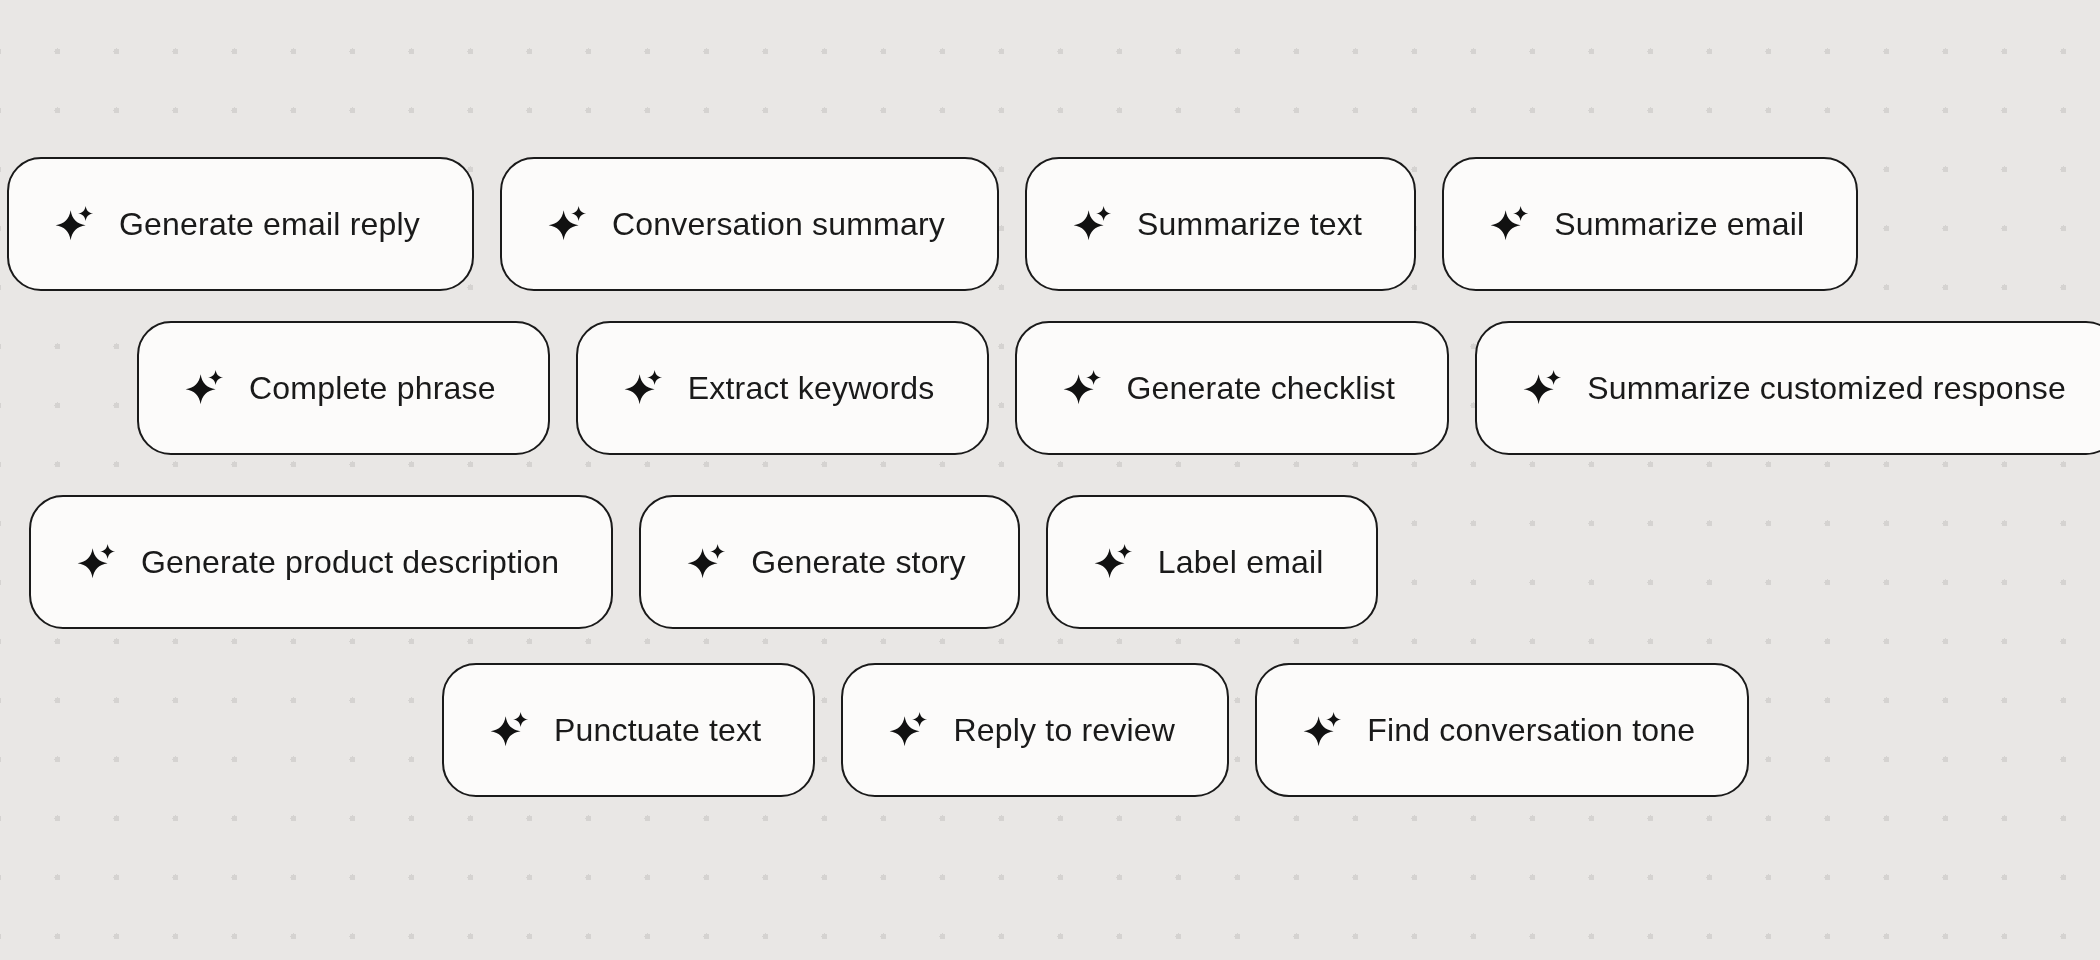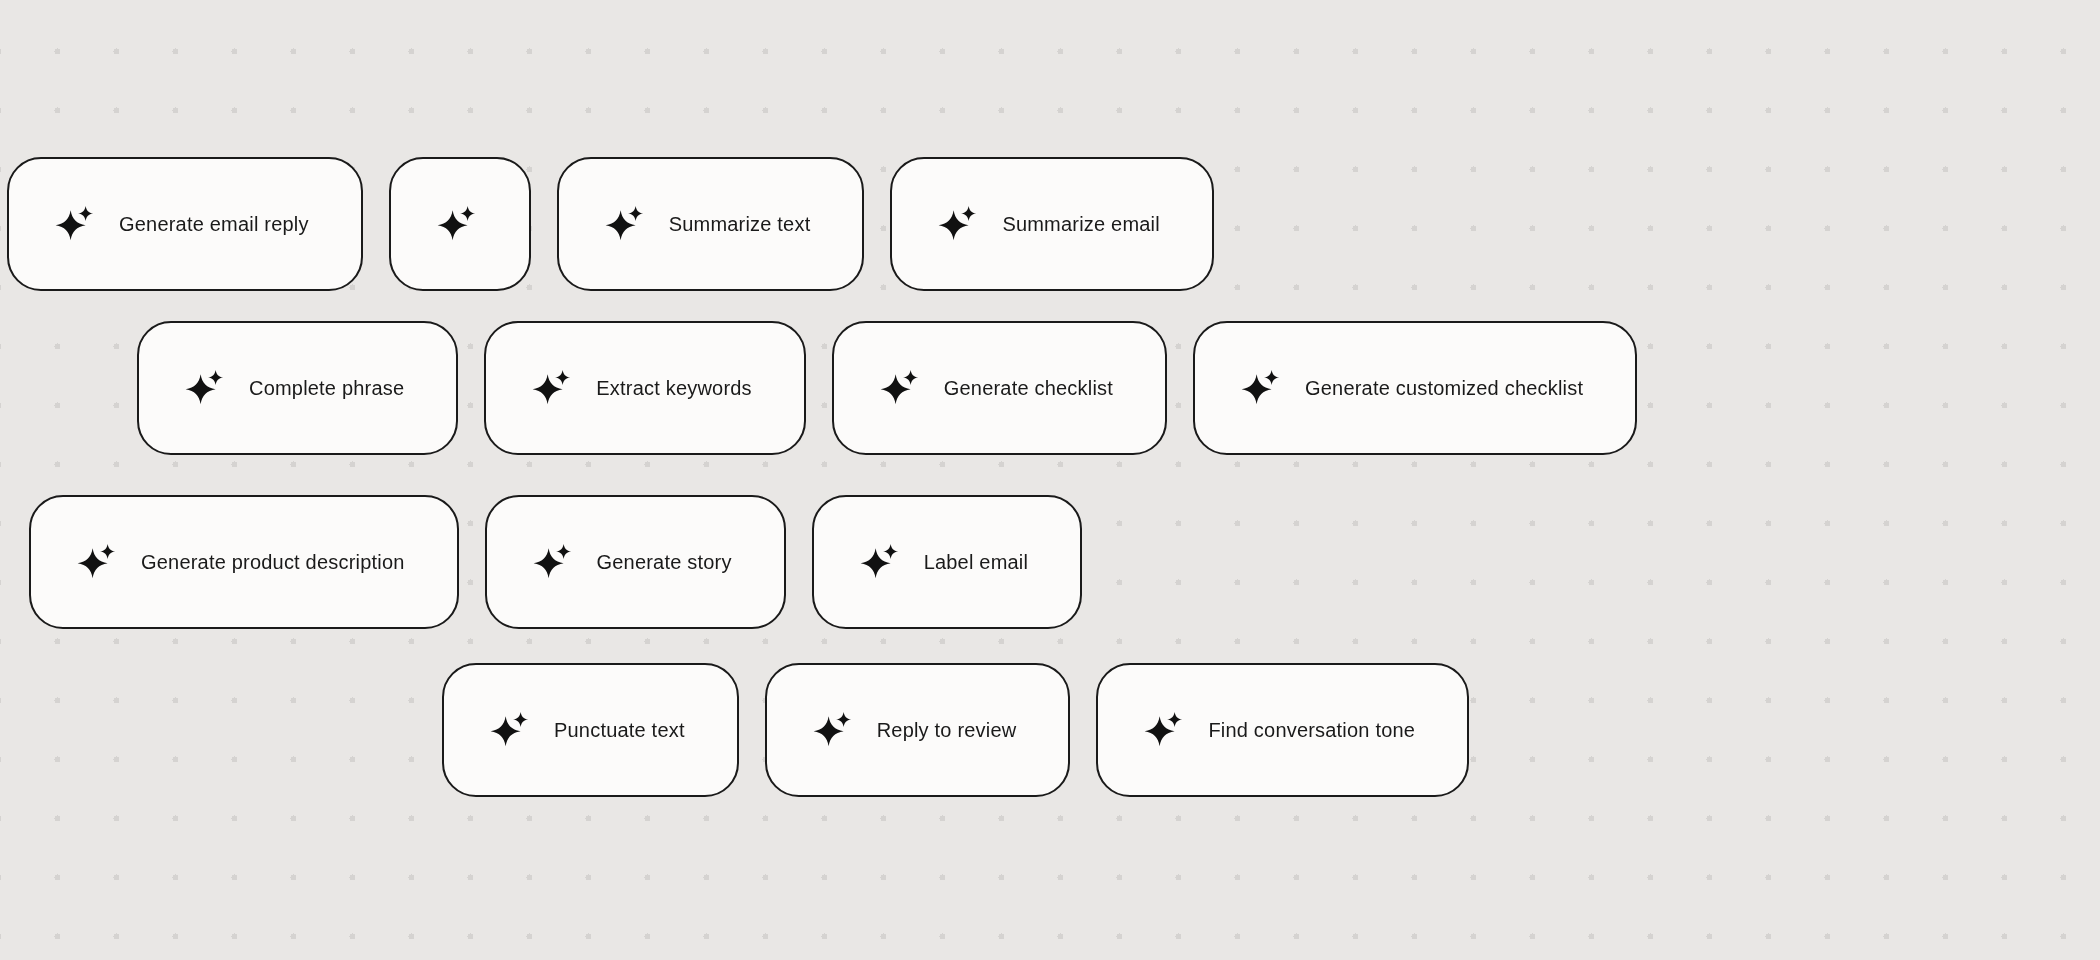--- a/index.html
+++ b/index.html
@@ -50,21 +50,21 @@
   .card .icon {
     width: 40px;
     height: 40px;
     display: inline-flex;
     align-items: center;
     justify-content: center;
     flex: 0 0 auto;
   }
   .card .icon svg { display: block; }
   .card .label {
-    font-size: 20px;
+    font-size: 32px;
     color: var(--text);
     letter-spacing: 0.2px;
   }
 </style>
 </head>
 <body>
 
 <div id="canvas">
     <div class="card-row" id="row-0">
       <div class="card">
@@ -76,20 +76,21 @@
         </span>
         <span class="label">Generate email reply</span>
       </div>
       <div class="card">
         <span class="icon">
           <svg viewBox="0 0 32 32" width="40" height="40" aria-hidden="true">
             <path fill="#111" d="M12.5 5 C13.7 12.2, 17.3 15.8, 24.5 17 C17.3 18.2, 13.7 21.8, 12.5 29 C11.3 21.8, 7.7 18.2, 0.5 17 C7.7 15.8, 11.3 12.2, 12.5 5 Z"></path>
             <path fill="#111" d="M24.5 1.5 C25.1 5.1, 26.9 6.9, 30.5 7.5 C26.9 8.1, 25.1 9.9, 24.5 13.5 C23.9 9.9, 22.1 8.1, 18.5 7.5 C22.1 6.9, 23.9 5.1, 24.5 1.5 Z"></path>
           </svg>
         </span>
+        <span class="label">Conversation summary</span>
       </div>
       <div class="card">
         <span class="icon">
           <svg viewBox="0 0 32 32" width="40" height="40" aria-hidden="true">
             <path fill="#111" d="M12.5 5 C13.7 12.2, 17.3 15.8, 24.5 17 C17.3 18.2, 13.7 21.8, 12.5 29 C11.3 21.8, 7.7 18.2, 0.5 17 C7.7 15.8, 11.3 12.2, 12.5 5 Z"></path>
             <path fill="#111" d="M24.5 1.5 C25.1 5.1, 26.9 6.9, 30.5 7.5 C26.9 8.1, 25.1 9.9, 24.5 13.5 C23.9 9.9, 22.1 8.1, 18.5 7.5 C22.1 6.9, 23.9 5.1, 24.5 1.5 Z"></path>
           </svg>
         </span>
         <span class="label">Summarize text</span>
       </div>
@@ -131,21 +132,21 @@
         </span>
         <span class="label">Generate checklist</span>
       </div>
       <div class="card">
         <span class="icon">
           <svg viewBox="0 0 32 32" width="40" height="40" aria-hidden="true">
             <path fill="#111" d="M12.5 5 C13.7 12.2, 17.3 15.8, 24.5 17 C17.3 18.2, 13.7 21.8, 12.5 29 C11.3 21.8, 7.7 18.2, 0.5 17 C7.7 15.8, 11.3 12.2, 12.5 5 Z"></path>
             <path fill="#111" d="M24.5 1.5 C25.1 5.1, 26.9 6.9, 30.5 7.5 C26.9 8.1, 25.1 9.9, 24.5 13.5 C23.9 9.9, 22.1 8.1, 18.5 7.5 C22.1 6.9, 23.9 5.1, 24.5 1.5 Z"></path>
           </svg>
         </span>
-        <span class="label">Generate customized checklist</span>
+        <span class="label">Summarize customized response</span>
       </div>
     </div>
     <div class="card-row" id="row-2">
       <div class="card">
         <span class="icon">
           <svg viewBox="0 0 32 32" width="40" height="40" aria-hidden="true">
             <path fill="#111" d="M12.5 5 C13.7 12.2, 17.3 15.8, 24.5 17 C17.3 18.2, 13.7 21.8, 12.5 29 C11.3 21.8, 7.7 18.2, 0.5 17 C7.7 15.8, 11.3 12.2, 12.5 5 Z"></path>
             <path fill="#111" d="M24.5 1.5 C25.1 5.1, 26.9 6.9, 30.5 7.5 C26.9 8.1, 25.1 9.9, 24.5 13.5 C23.9 9.9, 22.1 8.1, 18.5 7.5 C22.1 6.9, 23.9 5.1, 24.5 1.5 Z"></path>
           </svg>
         </span>

